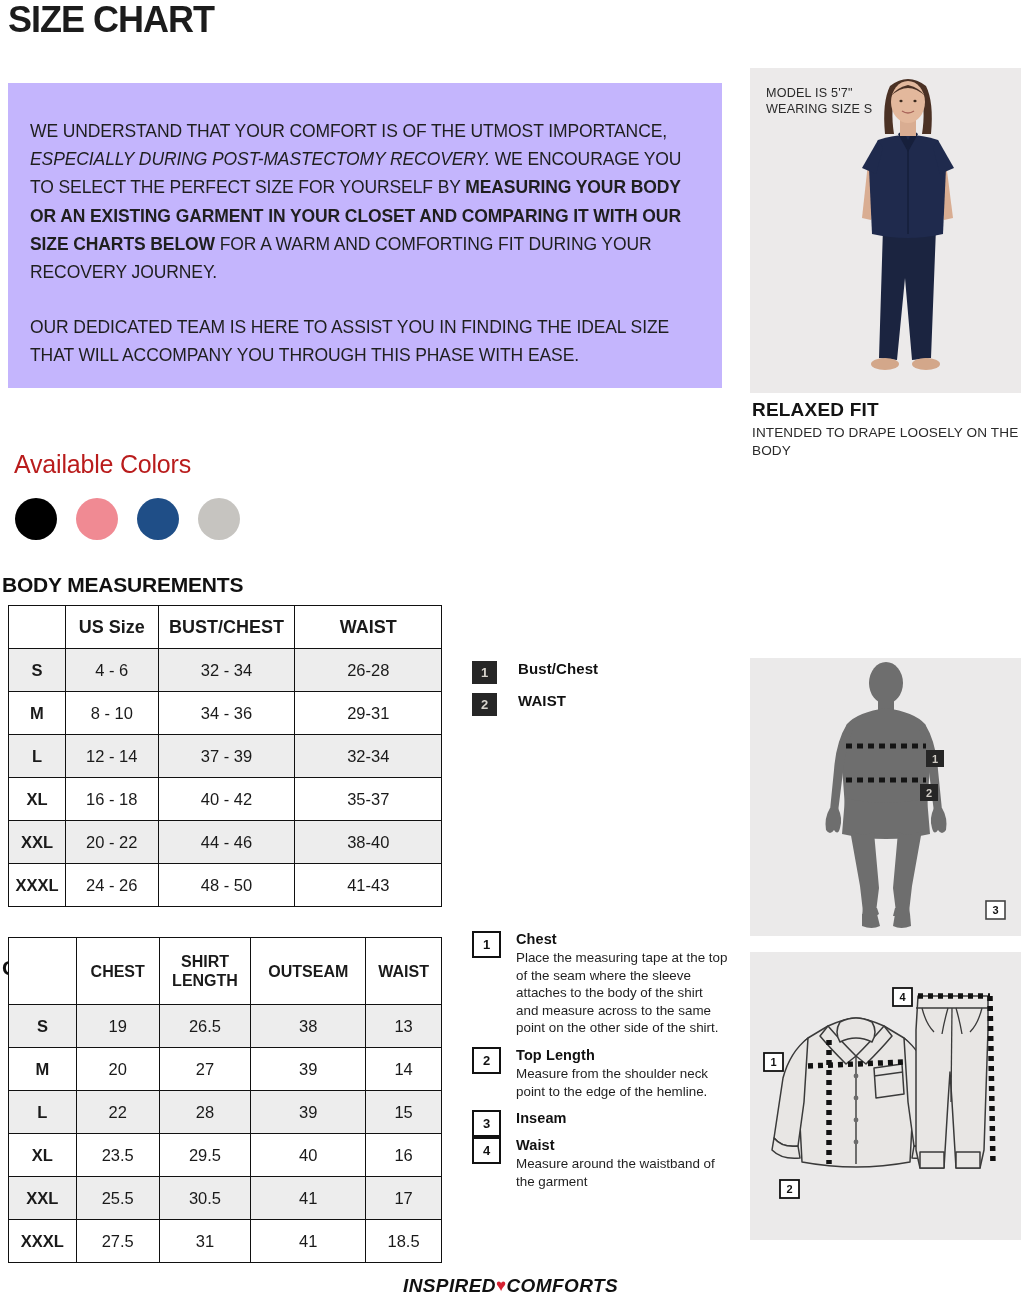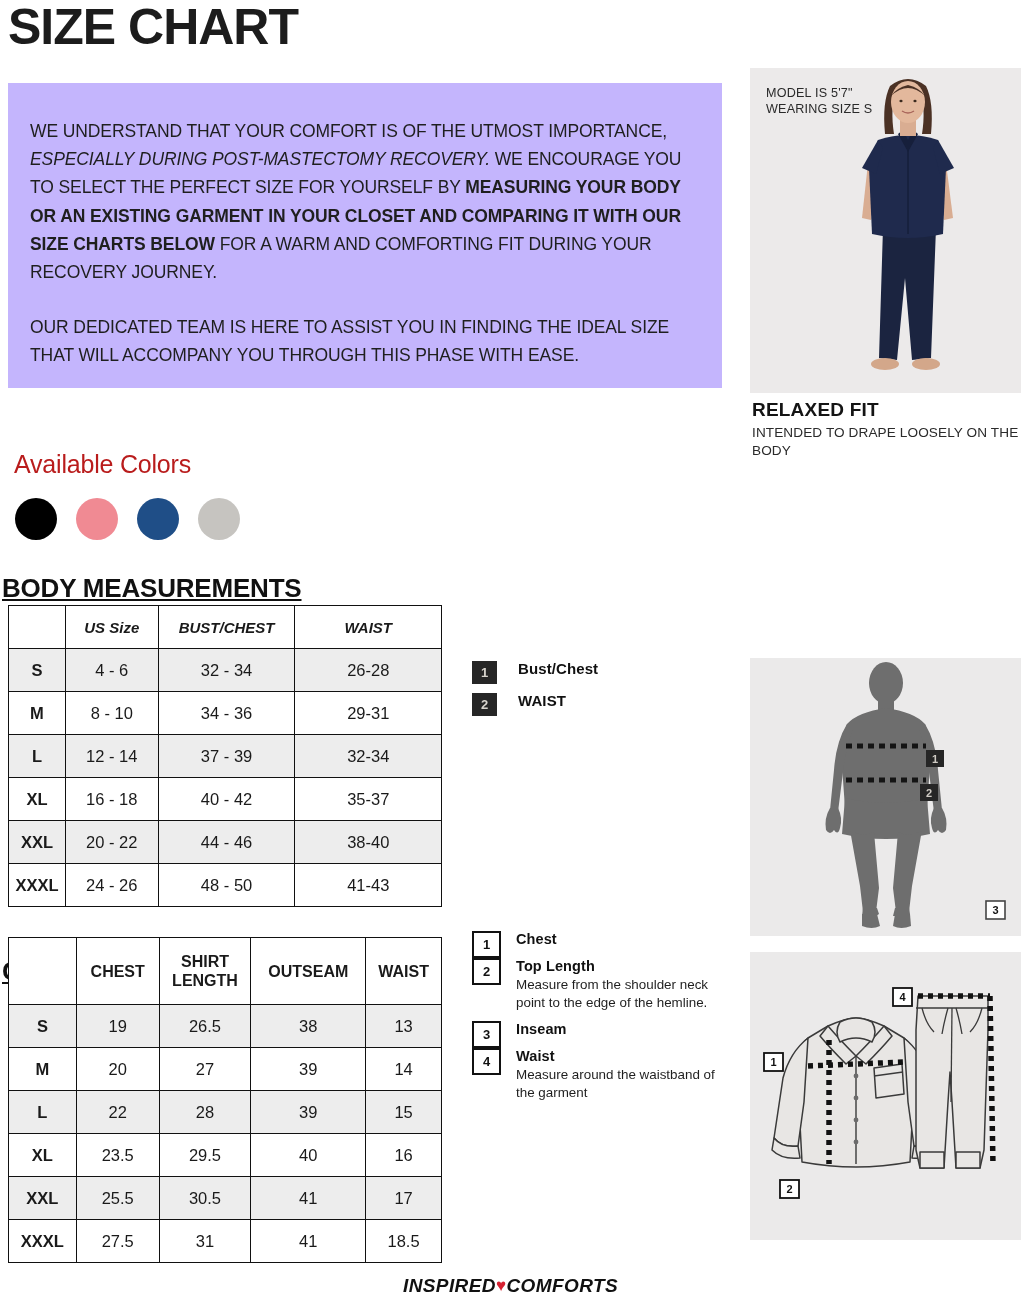--- a/index.html
+++ b/index.html
@@ -9,21 +9,21 @@
     font-family:"Liberation Sans", sans-serif;
     color:#1a1a1a;
     position:relative;
     overflow:hidden;
   }
   .page{position:relative;width:1021px;height:1300px;}
 
   
   .title{
     position:absolute;left:8px;top:2px;
-    font-size:50px;font-weight:bold;letter-spacing:-1px;
+    font-size:36px;font-weight:bold;letter-spacing:-1px;
     color:#1c1c1c;line-height:1;
   }
 
   
   .intro-panel{
     position:absolute;left:8px;top:83px;width:714px;height:305px;
     background:#c4b5fd;
   }
   .intro-text{
     position:absolute;left:22px;top:34px;width:672px;
@@ -56,41 +56,41 @@
   .colors-title{
     position:absolute;left:14px;top:450px;
     font-size:25px;color:#b91c1c;letter-spacing:-.2px;text-align:center;
   }
   .swatch-row{position:absolute;left:15px;top:498px;display:flex;gap:19px;}
   .swatch{width:42px;height:42px;border-radius:50%;}
 
   
   .sec-head{
     position:absolute;left:2px;
-    font-size:26px;font-weight:bold;letter-spacing:-.2px;color:#111;text-decoration:underline;
+    font-size:21px;font-weight:bold;letter-spacing:-.2px;color:#111;
   }
   #body-head{top:573px;}
   #garment-head{top:956px;}
 
   
   table.sz{
     position:absolute;border-collapse:collapse;
     background:#fff;
   }
   table.sz td,table.sz th{
     border:1.6px solid #111;
     text-align:center;vertical-align:middle;
     font-weight:normal;
     color:#1a1a1a;
   }
   table.sz th{font-weight:bold;}
 
   
   #body-table{left:8px;top:605px;width:434px;}
-  #body-table th{height:40px;font-size:15px;font-style:italic;}
+  #body-table th{height:40px;font-size:18px;}
   #body-table td{height:40px;font-size:16.5px;}
   #body-table .sz-col{font-weight:bold;font-size:16.5px;}
   #body-table col.c0{width:57px;}
   #body-table col.c1{width:93px;}
   #body-table col.c2{width:137px;}
   #body-table col.c3{width:147px;}
 
   
   #garment-table{left:8px;top:937px;width:434px;}
   #garment-table th{height:64px;font-size:16px;line-height:19px;}
@@ -385,20 +385,21 @@
         <td>41</td>
         <td>18.5</td>
       </tr>
     </tbody>
   </table>
 
   <div class="instr" id="garment-instr">
     <div class="instr-item">
       <span class="badge outline">1</span>
       <div class="instr-title">Chest</div>
+      <div class="instr-body">Place the measuring tape at the top of the seam where the sleeve attaches to the body of the shirt and measure across to the same point on the other side of the shirt.</div>
     </div>
     <div class="instr-item">
       <span class="badge outline">2</span>
       <div class="instr-title">Top Length</div>
       <div class="instr-body">Measure from the shoulder neck point to the edge of the hemline.</div>
     </div>
     <div class="instr-item">
       <span class="badge outline">3</span>
       <div class="instr-title">Inseam</div>
     </div>

